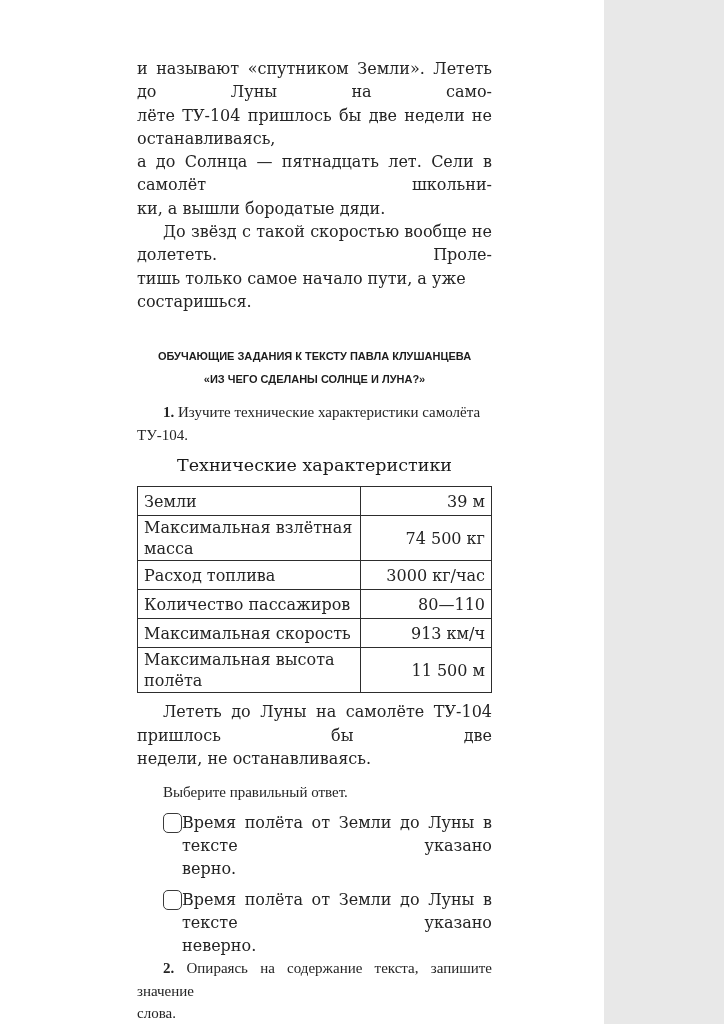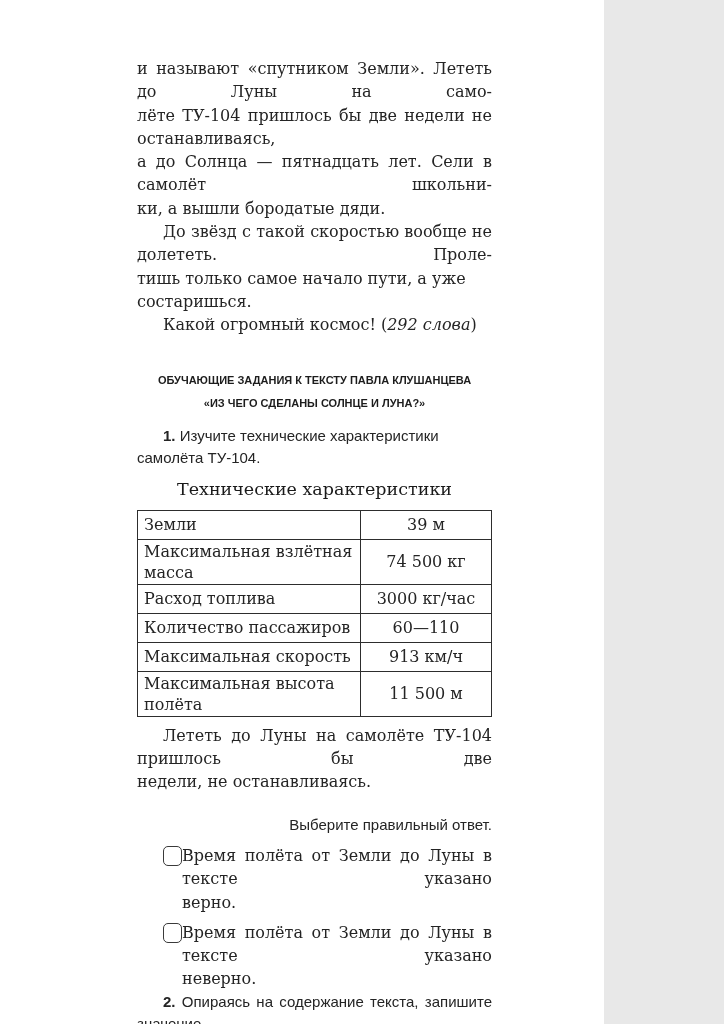--- a/index.html
+++ b/index.html
@@ -8,21 +8,21 @@
     overflow:hidden;box-sizing:border-box;
     font-family:"DejaVu Serif","Liberation Serif",serif;
     color:#242424;
   }
   .content{
     box-sizing:border-box;
     padding:57px 112px 0 137px; 
   }
   
   .sline{font-family:"DejaVu Serif","Liberation Serif",serif;font-size:16px;line-height:23.3px;}
-  .aline{font-family:Liberation Sans, sans-serif;font-size:15px;line-height:22.5px;}
+  .aline{font-family:Liberation Serif, serif;font-size:15px;line-height:22.5px;}
   .jline{text-align:justify;text-align-last:justify;}
   .indent{text-indent:26px;}
   .italic{font-style:italic;}
   .b{font-weight:bold;}
 
   
   .section-heading{
     margin-top:32px;text-align:center;
     font-family:"Liberation Sans","DejaVu Sans",sans-serif;
     font-weight:bold;font-size:11px;line-height:23px;color:#1c1c1c;
@@ -34,26 +34,26 @@
 
   
   table.specs{
     margin-top:9px;width:100%;border-collapse:collapse;
     font-size:16px;color:#242424;
   }
   table.specs td{
     border:1.7px solid #2d2d2d;height:26px;line-height:21px;padding:1px 6px;
   }
   td.spec-label{width:63%;padding-left:9px;text-align:left;}
-  td.spec-value{width:37%;text-align:center;}
+  td.spec-value{width:37%;text-align:right;}
 
   
   .instr{margin-top:15px;}
   .quote{margin-top:7px;}
-  .choose{margin-top:21px;text-align:right;}
+  .choose{margin-top:11px;}
 
   
   .option{display:flex;margin-top:7px;}
   .option:first-of-type{margin-top:7px;}
   .checkbox{
     flex:0 0 auto;width:19px;height:20px;margin-left:26px;margin-top:2px;
     border:1.6px solid #3a3a3a;border-radius:5px;background:#fff;box-sizing:border-box;
   }
   .option-text{flex:1 1 auto;}
 
@@ -74,21 +74,20 @@
 <div class="page">
   <div class="content">
 
     <div>
       <div class="sline jline">и называют «спутником Земли». Лететь до Луны на само-</div>
       <div class="sline jline">лёте ТУ-104 пришлось бы две недели не останавливаясь,</div>
       <div class="sline jline">а до Солнца — пятнадцать лет. Сели в самолёт школьни-</div>
       <div class="sline">ки, а вышли бородатые дяди.</div>
       <div class="sline jline indent">До звёзд с такой скоростью вообще не долететь. Проле-</div>
       <div class="sline">тишь только самое начало пути, а уже состаришься.</div>
-      <div class="sline indent"><span>Какой огромный космос! (</span><span class="italic">292 слова</span><span>)</span></div>
     </div>
 
     <div class="section-heading">
       <div>ОБУЧАЮЩИЕ ЗАДАНИЯ К ТЕКСТУ ПАВЛА КЛУШАНЦЕВА</div>
       <div>«ИЗ ЧЕГО СДЕЛАНЫ СОЛНЦЕ И ЛУНА?»</div>
     </div>
 
     <div class="aline indent task-line"><span class="b">1.</span><span> Изучите технические характеристики самолёта ТУ-104.</span></div>
 
     <div class="table-title">Технические характеристики</div>
@@ -102,21 +101,21 @@
         <tr>
           <td class="spec-label">Максимальная взлётная масса</td>
           <td class="spec-value">74 500 кг</td>
         </tr>
         <tr>
           <td class="spec-label">Расход топлива</td>
           <td class="spec-value">3000 кг/час</td>
         </tr>
         <tr>
           <td class="spec-label">Количество пассажиров</td>
-          <td class="spec-value">60—110</td>
+          <td class="spec-value">80—110</td>
         </tr>
         <tr>
           <td class="spec-label">Максимальная скорость</td>
           <td class="spec-value">913 км/ч</td>
         </tr>
         <tr>
           <td class="spec-label">Максимальная высота полёта</td>
           <td class="spec-value">11 500 м</td>
         </tr>
       </tbody>

